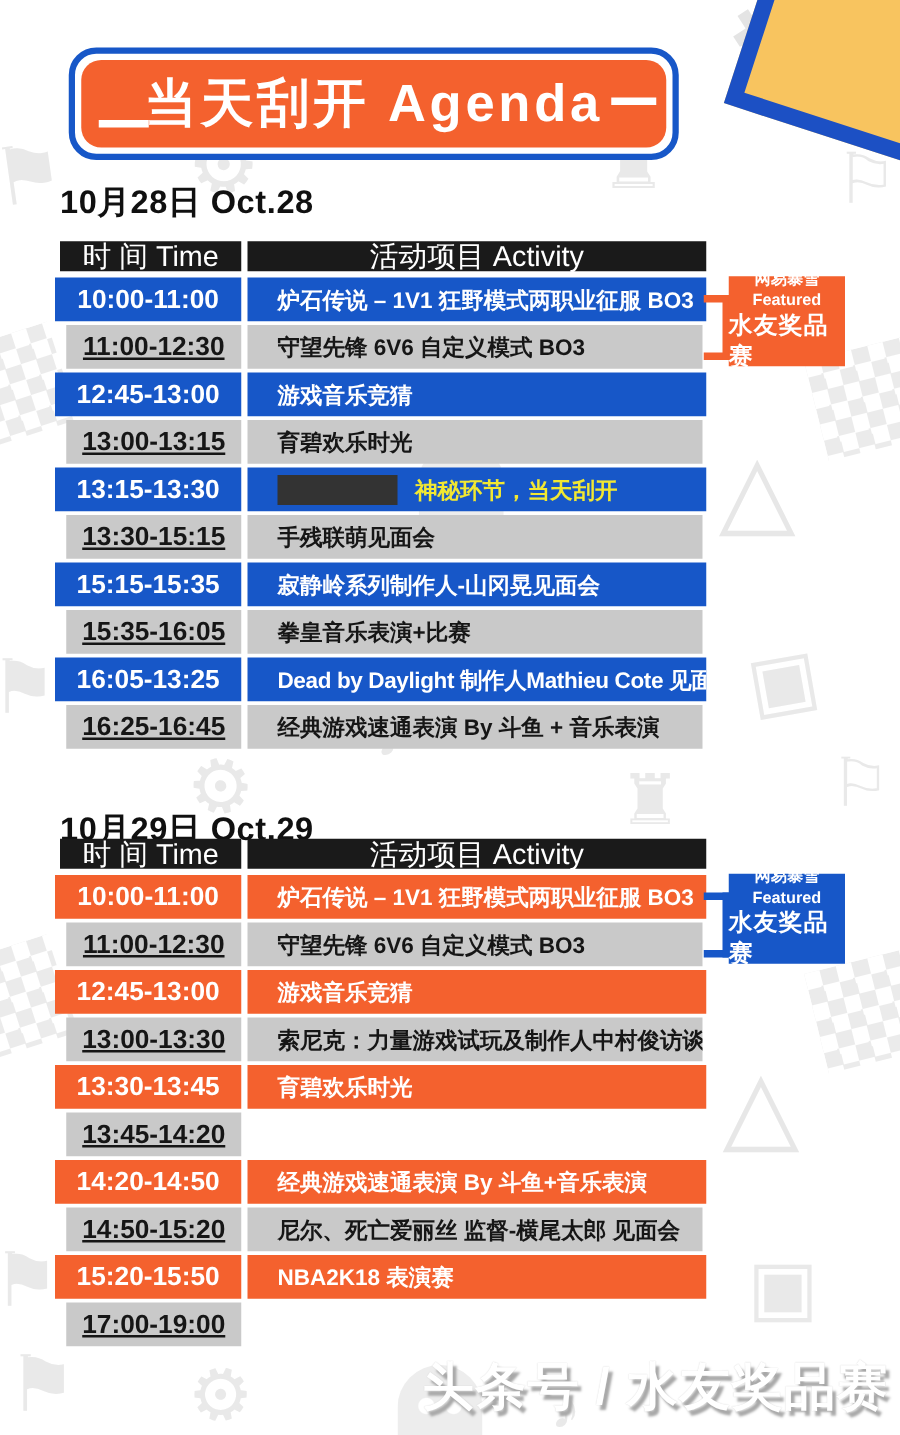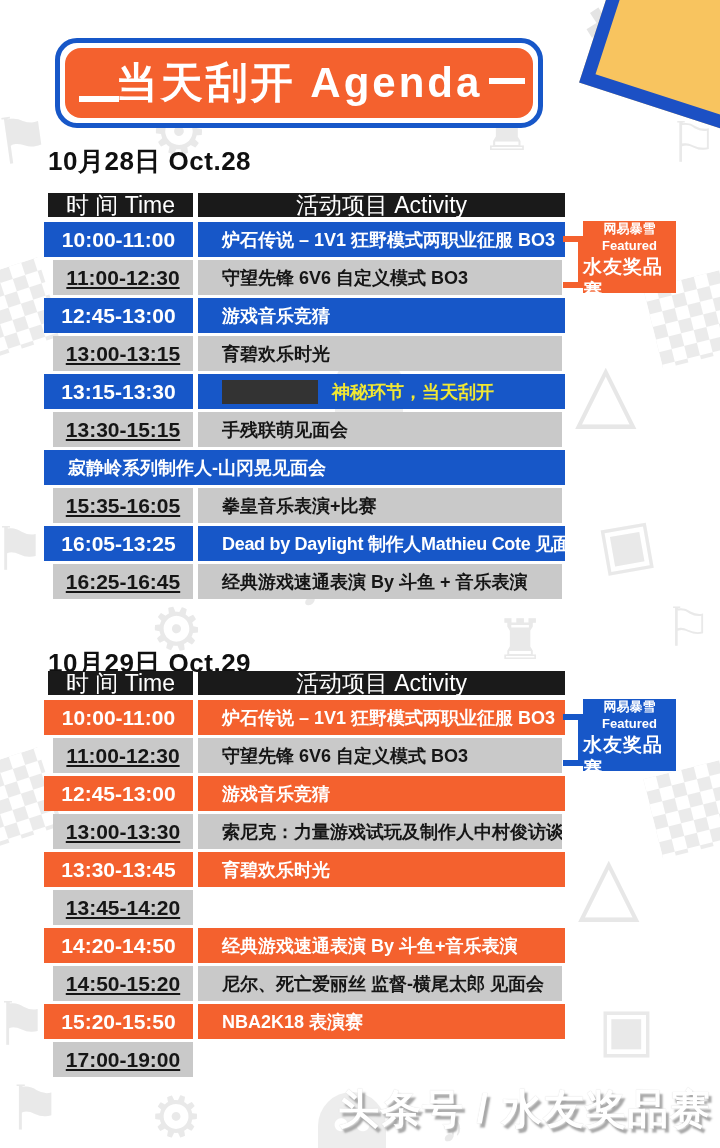--- a/index.html
+++ b/index.html
@@ -83,21 +83,21 @@
   .t2 .row.hi .cell{background:var(--orange,#F4612E);color:#fff;}
   .tight{font-size:16.5px;letter-spacing:-0.3px;}
   .redact{display:inline-block;width:96px;height:24px;background:var(--redact,#333);margin-right:14px;flex:none;}
   .mystery{color:var(--yellow,#F2E832);font-weight:800;}
 
   
   .bracket{position:absolute;left:563px;width:15px;height:40px;border:6px solid;border-left:none;background:transparent;}
   .b1{top:236px;border-color:var(--orange,#F4612E);}
   .b2{top:714px;border-color:var(--blue,#1757C8);}
   .badge{position:absolute;left:583px;width:93px;height:72px;color:#fff;
-    display:flex;flex-direction:column;align-items:center;justify-content:space-between;line-height:1.3;}
+    display:flex;flex-direction:column;align-items:center;justify-content:center;line-height:1.3;}
   .badge span{font-size:13px;font-weight:600;}
   .badge span.big{font-size:19px;font-weight:800;letter-spacing:1px;}
   .g1{top:221px;background:var(--orange,#F4612E);}
   .g2{top:699px;background:var(--blue,#1757C8);}
 
   
   .watermark{position:absolute;left:338px;top:1082px;font-size:41px;font-weight:800;color:#fff;
     letter-spacing:1px;white-space:nowrap;text-shadow:3px 4px 2px #a8a8a8,0 0 1px #cfcfcf;}
 </style>
 </head>
@@ -172,20 +172,21 @@
       <div class="cell act">
         <span class="redact"></span>
         <span class="mystery">神秘环节，当天刮开</span>
       </div>
     </div>
     <div class="row dim">
       <div class="cell time">13:30-15:15</div>
       <div class="cell act">手残联萌见面会</div>
     </div>
     <div class="row hi">
+      <div class="cell time">15:15-15:35</div>
       <div class="cell act">寂静岭系列制作人-山冈晃见面会</div>
     </div>
     <div class="row dim">
       <div class="cell time">15:35-16:05</div>
       <div class="cell act">拳皇音乐表演+比赛</div>
     </div>
     <div class="row hi">
       <div class="cell time">16:05-13:25</div>
       <div class="cell act tight">Dead by Daylight 制作人Mathieu Cote 见面会</div>
     </div>

